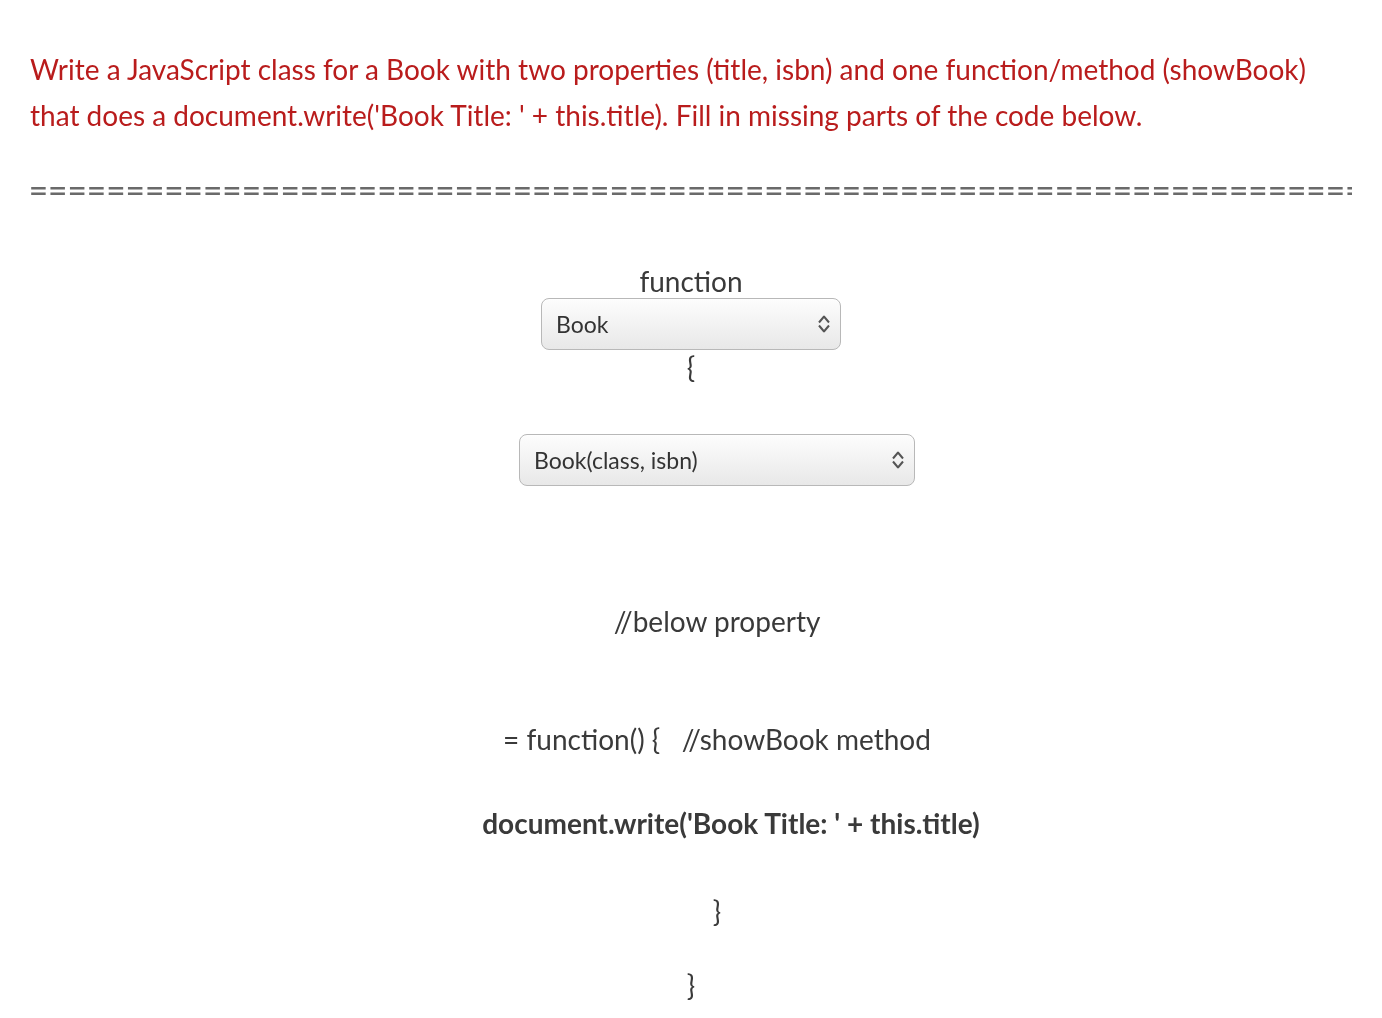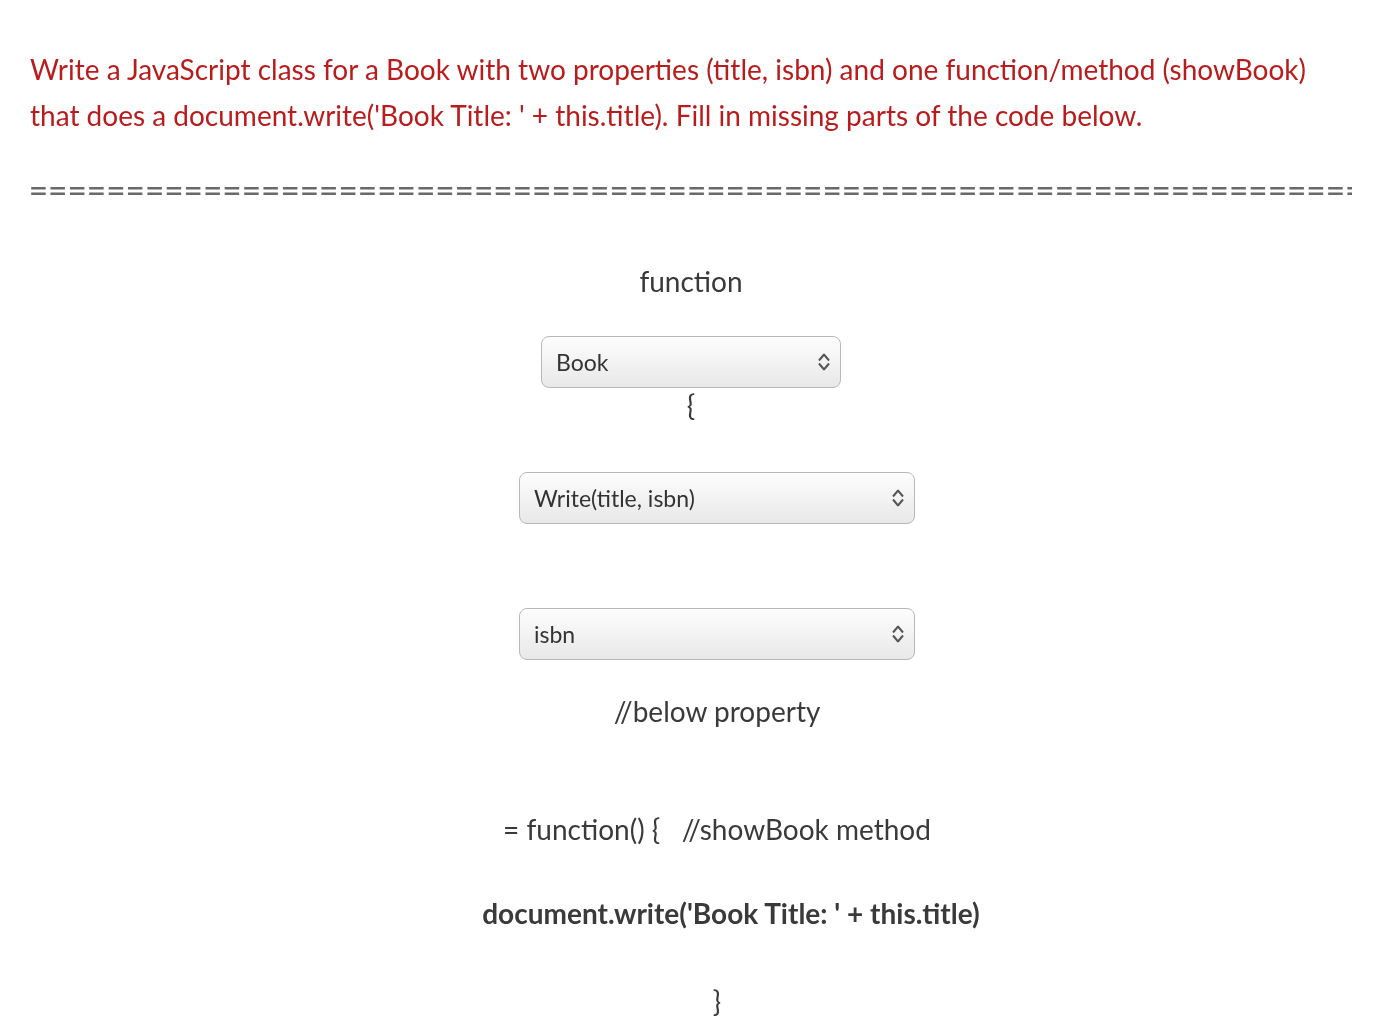--- a/index.html
+++ b/index.html
@@ -64,21 +64,20 @@
       border-radius: 8px;
       font-size: 23px;
       color: #333;
       padding: 0 42px 0 14px;
       margin: 0 8px;
       box-shadow: inset 0 1px 0 rgba(255,255,255,0.6);
       cursor: default;
     }
     .dropdown.narrow {
       width: 300px;
-      margin-top: 38px;
     }
     .dropdown.wide {
       width: 396px;
     }
     .dropdown .arrows {
       position: absolute;
       right: 10px;
       top: 50%;
       transform: translateY(-50%);
       display: flex;
@@ -115,45 +114,34 @@
         <svg width="12" height="8" viewBox="0 0 12 8">
             <path d="M1 1 L6 7 L11 1" fill="none" stroke="#555" stroke-width="2"></path>
           </svg>
       </span>
     </span>
     <span class="text">{</span>
   </div>
 
   <div class="line indent-1">
     <span class="dropdown wide">
-      <span>Write(title, isbn)</span>
+      <span>Book(class, isbn)</span>
       <span class="arrows">
         <svg width="12" height="8" viewBox="0 0 12 8">
             <path d="M1 7 L6 1 L11 7" fill="none" stroke="#555" stroke-width="2"></path>
           </svg>
         <svg width="12" height="8" viewBox="0 0 12 8">
             <path d="M1 1 L6 7 L11 1" fill="none" stroke="#555" stroke-width="2"></path>
           </svg>
       </span>
     </span>
     <span class="text">  </span>
   </div>
 
   <div class="line indent-1">
-    <span class="dropdown wide">
-      <span>isbn</span>
-      <span class="arrows">
-        <svg width="12" height="8" viewBox="0 0 12 8">
-            <path d="M1 7 L6 1 L11 7" fill="none" stroke="#555" stroke-width="2"></path>
-          </svg>
-        <svg width="12" height="8" viewBox="0 0 12 8">
-            <path d="M1 1 L6 7 L11 1" fill="none" stroke="#555" stroke-width="2"></path>
-          </svg>
-      </span>
-    </span>
     <span class="text">  </span>
     <span class="text">//below property</span>
   </div>
 
   <div class="line indent-1">
     <span class="text"> </span>
     <span class="text">= function() {   //showBook method</span>
   </div>
 
   <div class="line indent-2 tight">

